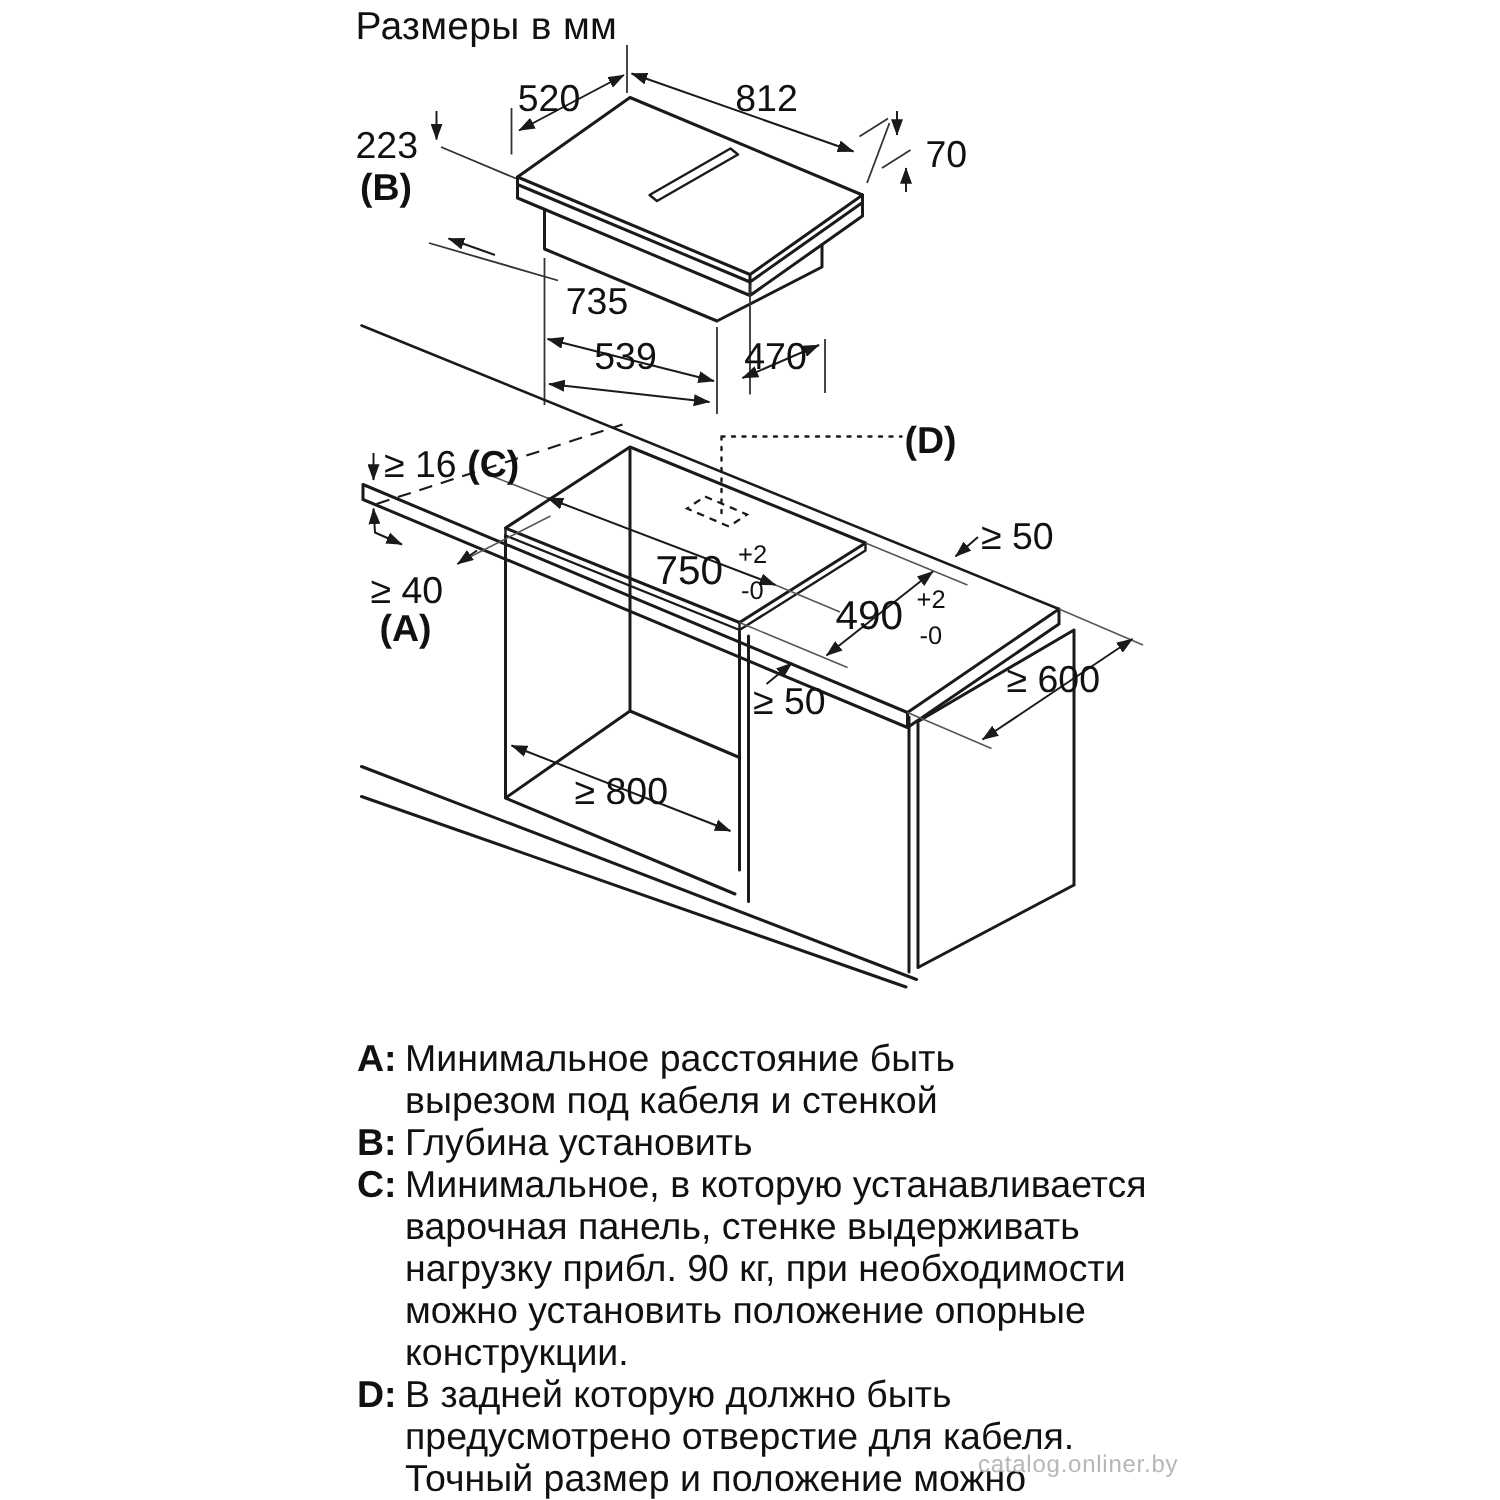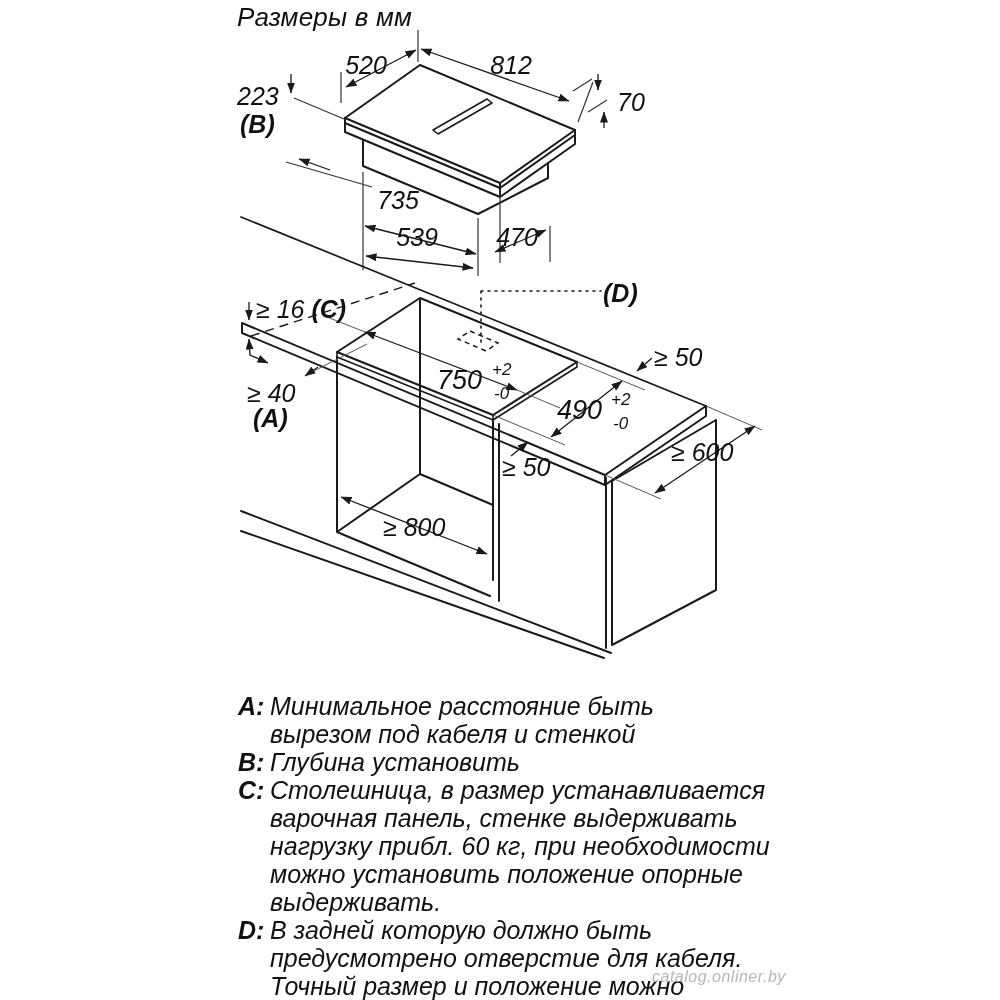--- a/index.html
+++ b/index.html
@@ -1,17 +1,17 @@
 <!DOCTYPE html>
 <html><head>
 <meta charset="utf-8">
 <style>
   html,body{margin:0;padding:0;background:#fff;}
   .stage{position:relative;width:960px;height:1000px;background:#ffffff;overflow:hidden;
-         font-family:"Liberation Sans", sans-serif;color:#111;font-style:italic;}
+         font-family:"Liberation Sans", sans-serif;color:#111;}
   .title{position:absolute;left:237px;top:2px;font-size:26px;letter-spacing:.2px;color:#111;}
   svg.art{position:absolute;left:0;top:0;width:1000px;height:1000px;}
   .main{stroke:#1a1a1a;stroke-width:2;fill:none;stroke-linejoin:round;stroke-linecap:round;}
   .med{stroke:#1a1a1a;stroke-width:1.7;fill:none;stroke-linecap:round;}
   .dim{stroke:#1a1a1a;stroke-width:1.3;fill:none;}
   .tick{stroke:#333;stroke-width:1.2;fill:none;}
   .thin{stroke:#555;stroke-width:1;fill:none;}
   .dash{stroke:#1a1a1a;stroke-width:1.4;fill:none;stroke-dasharray:9 6;}
   .dot{stroke:#1a1a1a;stroke-width:1.6;fill:none;stroke-dasharray:2 5;stroke-linecap:round;}
   .drect{stroke:#1a1a1a;stroke-width:1.5;fill:none;stroke-dasharray:5 4;}
@@ -136,25 +136,25 @@
     </div>
     <div class="legend-item">
       <span class="legend-key">B:</span>
       <div class="legend-text">
         <div>Глубина установить</div>
       </div>
     </div>
     <div class="legend-item">
       <span class="legend-key">C:</span>
       <div class="legend-text">
-        <div>Столешница, в размер устанавливается</div>
+        <div>Минимальное, в которую устанавливается</div>
         <div>варочная панель, стенке выдерживать</div>
-        <div>нагрузку прибл. 60 кг, при необходимости</div>
+        <div>нагрузку прибл. 90 кг, при необходимости</div>
         <div>можно установить положение опорные</div>
-        <div>выдерживать.</div>
+        <div>конструкции.</div>
       </div>
     </div>
     <div class="legend-item">
       <span class="legend-key">D:</span>
       <div class="legend-text">
         <div>В задней которую должно быть</div>
         <div>предусмотрено отверстие для кабеля.</div>
         <div>Точный размер и положение можно</div>
 
       </div>

